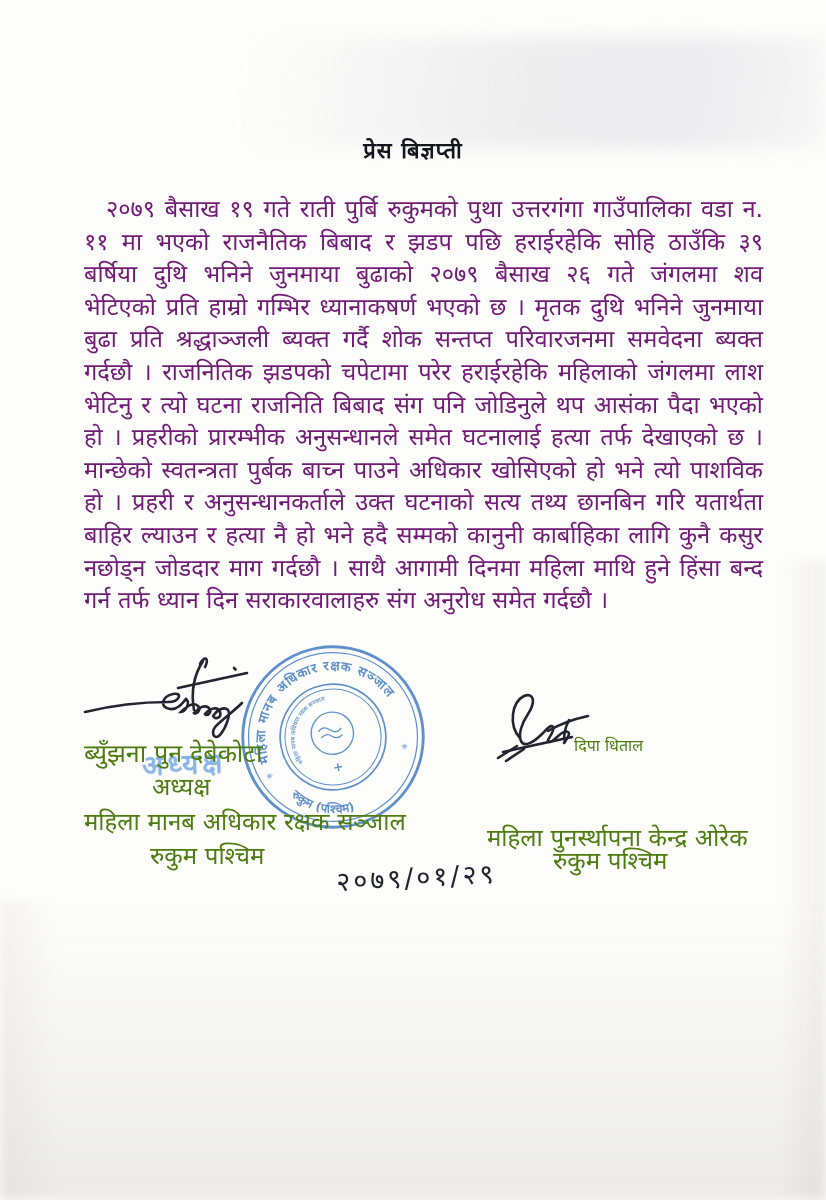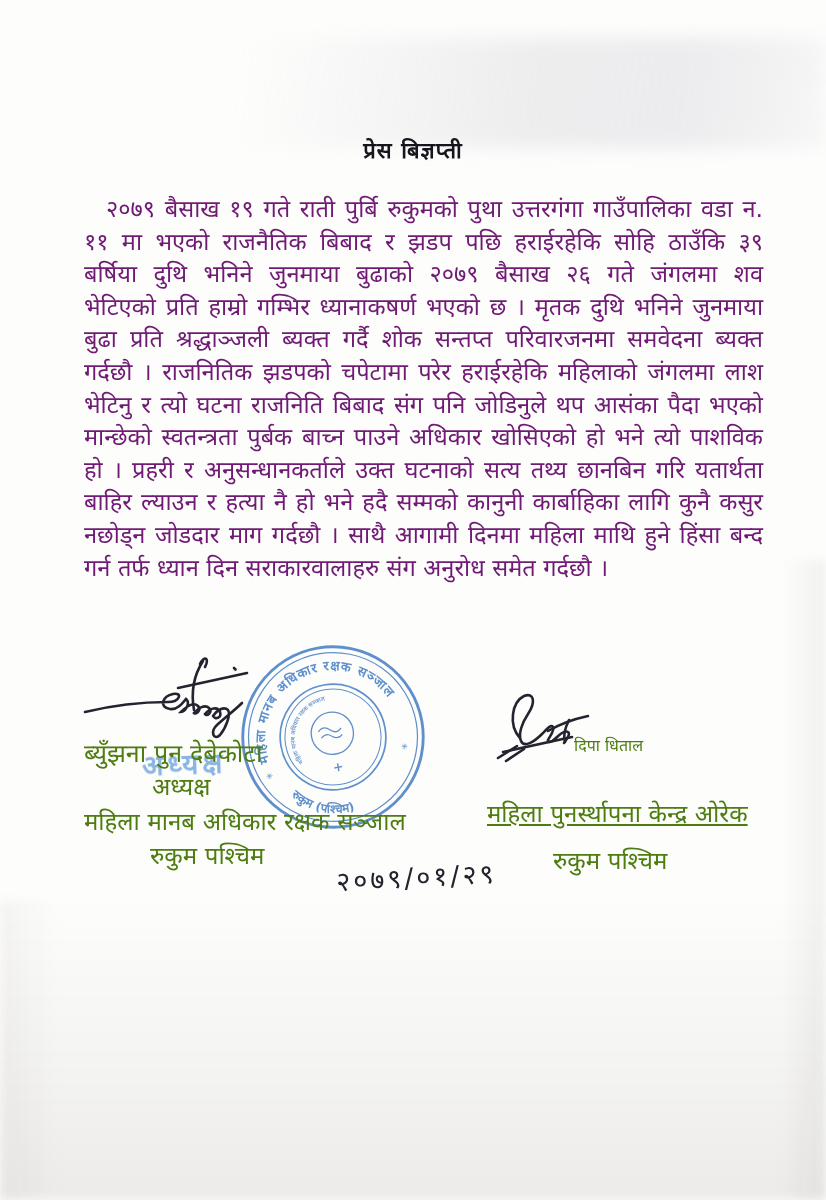--- a/index.html
+++ b/index.html
@@ -81,20 +81,21 @@
   <div class="title">प्रेस बिज्ञप्ती</div>
 
   <div class="body-text">
     <div class="line indent">२०७९ बैसाख १९ गते राती पुर्बि रुकुमको पुथा उत्तरगंगा गाउँपालिका वडा न.</div>
     <div class="line">११ मा भएको राजनैतिक बिबाद र झडप पछि हराईरहेकि सोहि ठाउँकि ३९</div>
     <div class="line">बर्षिया दुथि भनिने जुनमाया बुढाको २०७९ बैसाख २६ गते जंगलमा शव</div>
     <div class="line">भेटिएको प्रति हाम्रो गम्भिर ध्यानाकषर्ण भएको छ । मृतक दुथि भनिने जुनमाया</div>
     <div class="line">बुढा प्रति श्रद्धाञ्जली ब्यक्त गर्दै शोक सन्तप्त परिवारजनमा समवेदना ब्यक्त</div>
     <div class="line">गर्दछौ । राजनितिक झडपको चपेटामा परेर हराईरहेकि महिलाको जंगलमा लाश</div>
     <div class="line">भेटिनु र त्यो घटना राजनिति बिबाद संग पनि जोडिनुले थप आसंका पैदा भएको</div>
+    <div class="line">हो । प्रहरीको प्रारम्भीक अनुसन्धानले समेत घटनालाई हत्या तर्फ देखाएको छ ।</div>
     <div class="line">मान्छेको स्वतन्त्रता पुर्बक बाच्न पाउने अधिकार खोसिएको हो भने त्यो पाशविक</div>
     <div class="line">हो । प्रहरी र अनुसन्धानकर्ताले उक्त घटनाको सत्य तथ्य छानबिन गरि यतार्थता</div>
     <div class="line">बाहिर ल्याउन र हत्या नै हो भने हदै सम्मको कानुनी कार्बाहिका लागि कुनै कसुर</div>
     <div class="line">नछोड्न जोडदार माग गर्दछौ । साथै आगामी दिनमा महिला माथि हुने हिंसा बन्द</div>
     <div class="line last">गर्न तर्फ ध्यान दिन सराकारवालाहरु संग अनुरोध समेत गर्दछौ ।</div>
   </div>
 
   <svg class="sig-ink" style="left:82px; top:652px;" width="188" height="94" viewBox="0 0 188 94">
     <path d="M3,60 C32,53 60,50 86,50 C98,50 101,40 91,42 C81,44 76,55 88,57 C95,58 100,52 104,47"></path>
     <path d="M104,47 C109,51 103,60 99,60 C105,54 112,50 116,54 C120,58 114,63 112,61 C116,56 123,52 127,56 C131,60 125,65 123,62 C128,56 136,54 138,60 C140,66 133,68 131,64 C135,58 142,54 146,58 C149,62 144,76 138,83 C132,89 127,80 136,72 C145,64 154,57 160,51"></path>
@@ -141,18 +142,18 @@
   <svg class="sig-ink" style="left:490px; top:690px;" width="122" height="74" viewBox="0 0 122 74">
     <path d="M30,48 C18,35 22,12 34,6 C44,2 46,12 38,24 C32,33 28,44 31,51 C34,58 44,52 52,44 C57,39 61,34 63,37 C65,40 60,46 58,50 C57,53 61,53 66,48 C70,44 75,40 78,42 C81,44 76,50 74,53"></path>
     <path d="M79,30 C75,38 73,46 75,52"></path>
     <path d="M58,41 C70,34 84,29 98,26"></path>
     <path d="M13,62 L82,47"></path>
     <path d="M8,68 L27,56"></path>
     <path d="M16,71 L34,59"></path>
   </svg>
 
   <div class="sig-line" style="left:574px; top:734px; font-size:16px;">दिपा धिताल</div>
-  <div class="sig-line" style="left:487px; top:796px;text-decoration:underline;">महिला पुनर्स्थापना केन्द्र ओरेक</div>
+  <div class="sig-line" style="left:487px; top:820px;">महिला पुनर्स्थापना केन्द्र ओरेक</div>
   <div class="sig-line" style="left:553px; top:843px;">रुकुम पश्चिम</div>
 
   <div class="date">२०७९/०१/२९</div>
 
 </div>
 
 </body></html>

